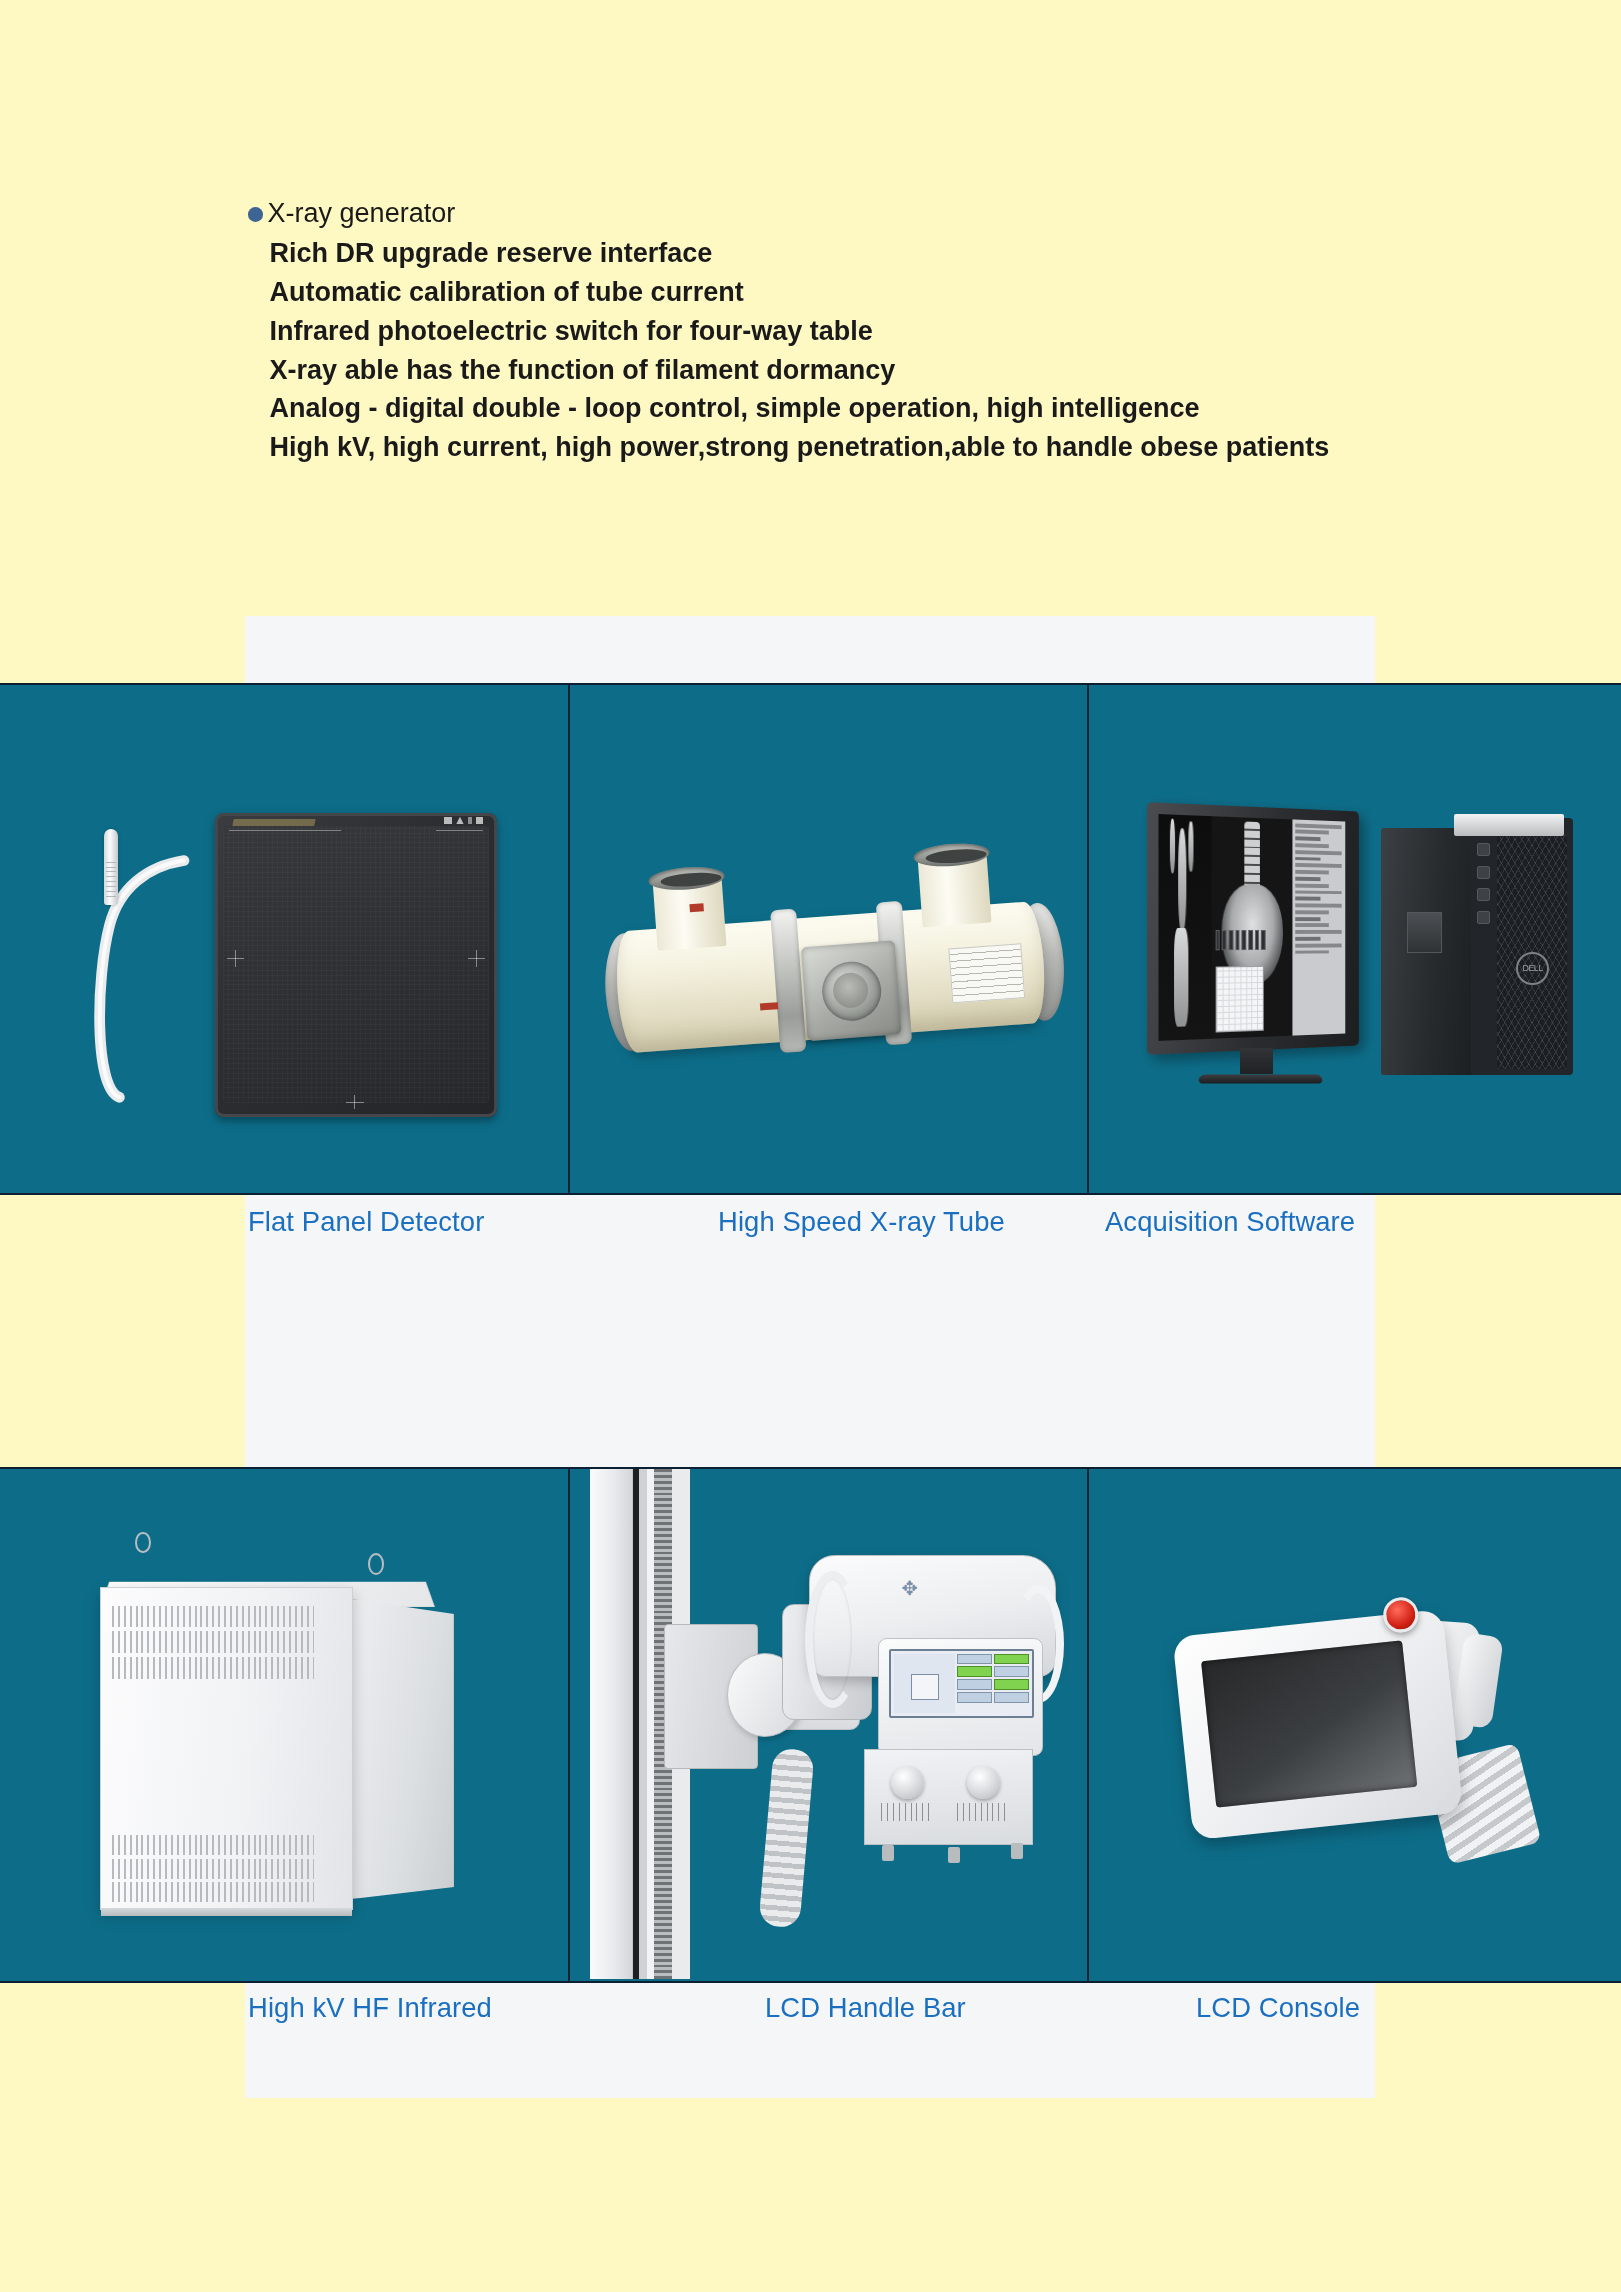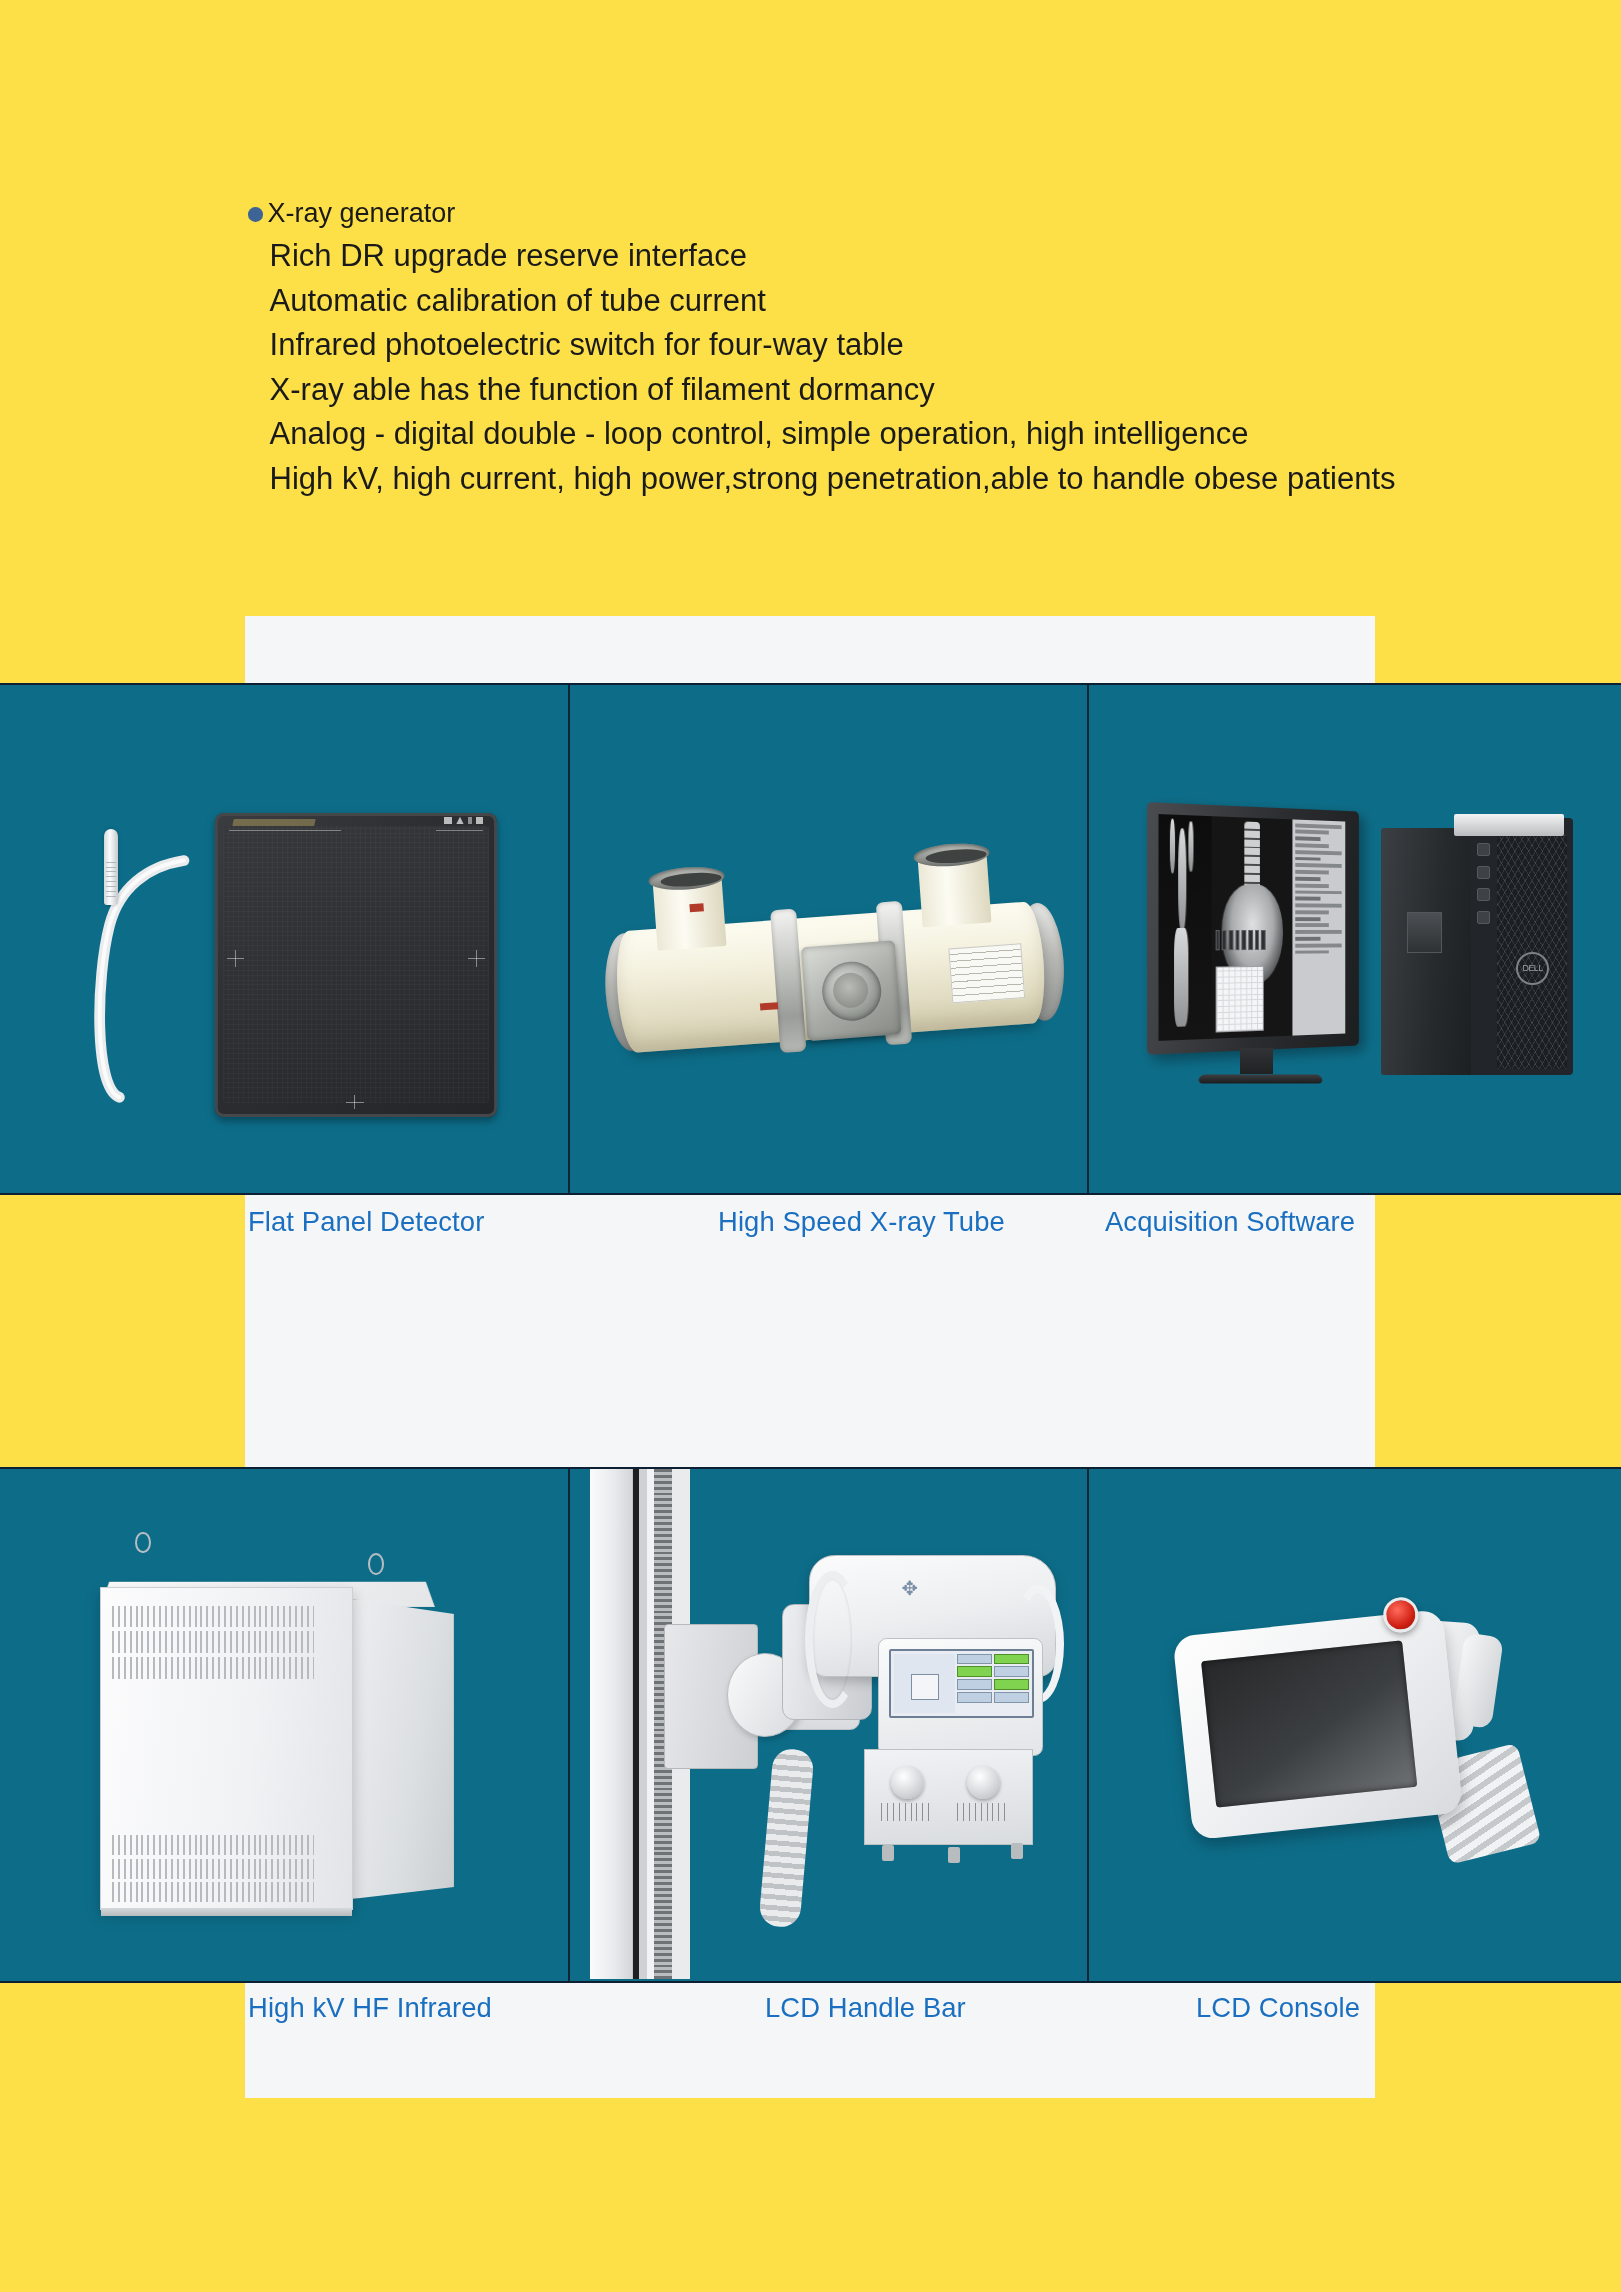--- a/index.html
+++ b/index.html
@@ -2,21 +2,21 @@
 <html><head>
 <meta charset="utf-8">
 <style>
   * { box-sizing: border-box; margin: 0; padding: 0; }
   html, body {
     width: 1621px; height: 2293px;
     background: #ffffff;
     font-family: "Liberation Sans", sans-serif;
     overflow: hidden;
   }
-  .page { position: relative; width: 1621px; height: 2293px; background:#fde047; }
+  .page { position: relative; width: 1621px; height: 2293px; background:#fef9c3; }
 
   
   .grey-band {
     position: absolute; left: 245px; width: 1130px;
     background: #f5f6f8;
   }
   .grey-band.b1 { top: 616px;  height: 69px; }
   .grey-band.b2 { top: 1192px; height: 276px; }
   .grey-band.b3 { top: 1980px; height: 118px; }
 
@@ -28,22 +28,22 @@
     display: flex; align-items: center; gap: 2.9px;
     font-size: 27px; color: #1a1a1a; line-height: 1.42;
     margin-bottom: 2px;
   }
   .bullet-dot {
     width: 14.7px; height: 14.7px; border-radius: 50%;
     background: #3d6494; flex: 0 0 auto; margin-right: 2px;
     position: relative; top: 1px;
   }
   .feature-line {
-    font-size: 31px; color: #1a1a1a; line-height: 1.435;
-    padding-left: 21.6px; white-space: nowrap;
+    font-size: 27px; color: #1a1a1a; line-height: 1.435;
+    padding-left: 21.6px; white-space: nowrap; font-weight: bold;
   }
 
   
   .prow {
     position: absolute; left: 0; width: 1621px;
     background: #0d6d89;
     border-top: 2.9px solid #0d1f33;
     border-bottom: 2.9px solid #0d1f33;
     display: flex;
   }

